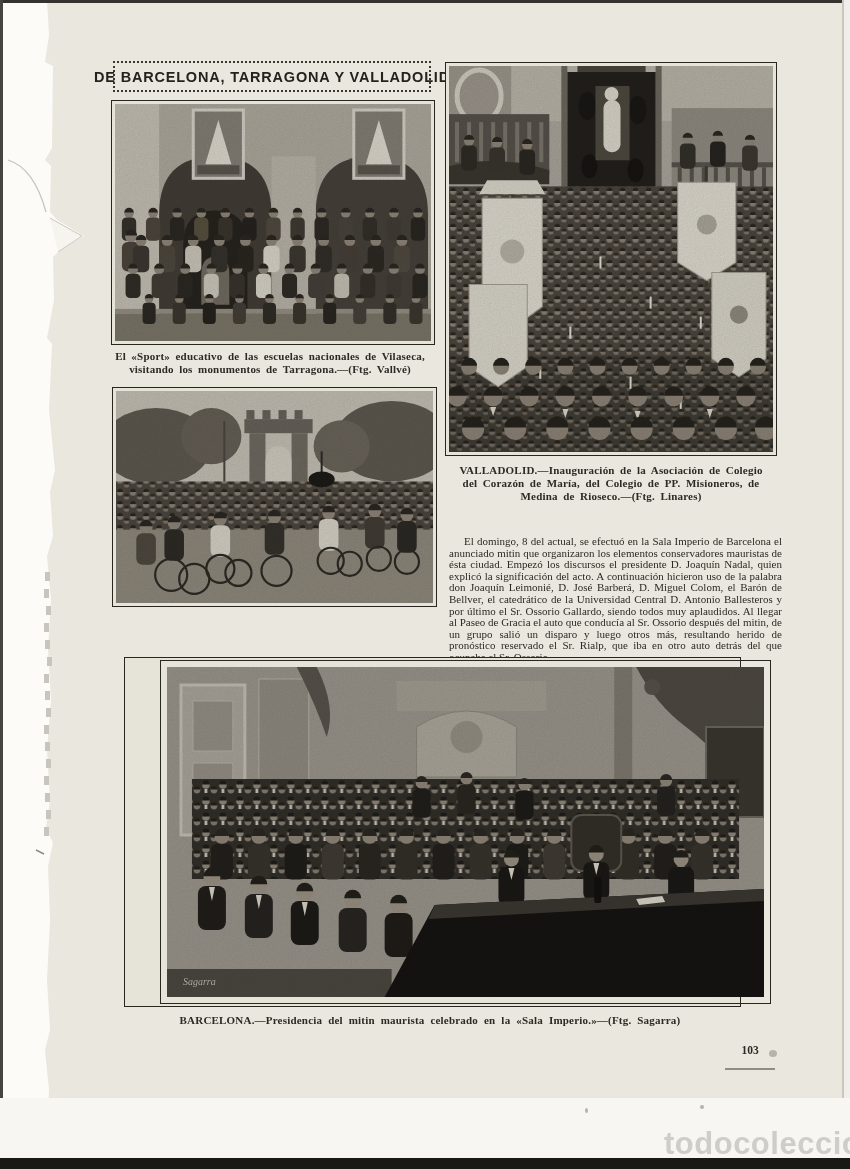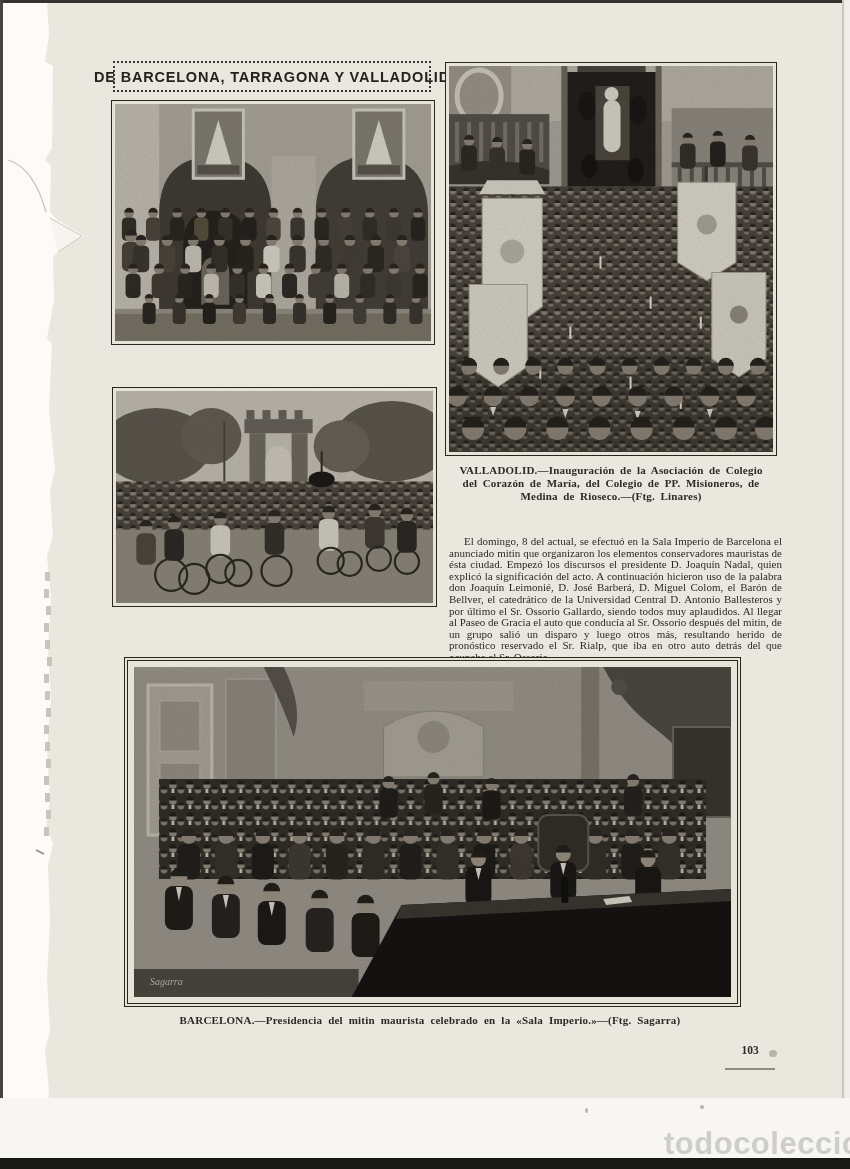--- a/index.html
+++ b/index.html
@@ -21,21 +21,21 @@
   .tear-marks { position: absolute; left: 0; top: 0; width: 95px; height: 1169px; pointer-events: none; }
 
   .header-box { position: absolute; left: 113px; top: 61px; width: 318px; height: 31px;
     display: flex; align-items: center; justify-content: center;
     border: 2px dotted #3a362f; color: #24221e;
     font-family: "Liberation Sans", sans-serif; font-weight: bold; font-size: 14.5px; letter-spacing: .8px; white-space: nowrap; }
 
   .photo-frame { position: absolute; border: 1.5px solid #29261f; background: #e6e3d9; padding: 3px; }
   .photo-frame svg, .photo-inner svg { display: block; width: 100%; height: 100%; }
   .photo-frame-double { position: absolute; border: 1px solid #29261f; background: #e6e3d9; padding: 2px; }
-  .photo-inner { border: 1px solid #29261f; padding: 6px; width: 100%; height: 100%; }
+  .photo-inner { border: 1px solid #29261f; padding: 6px; width: 100%; height: 100%; margin-left: 33px; }
 
   .cap { position: absolute; text-align: center; font-family: "Liberation Serif", serif; font-weight: bold;
     font-size: 11px; line-height: 13px; color: #2d2a25; word-spacing: 2.5px; letter-spacing: .2px; }
   .cap .cl { display: block; }
 
   .article { position: absolute; left: 449px; top: 536px; width: 333px; height: 140px;
     font-family: "Liberation Serif", serif; font-size: 11px; line-height: 11.6px; color: #2d2a25;
     text-align: justify; text-indent: 15px; }
 
   .pagenum { position: absolute; left: 725px; top: 1044px; width: 50px; text-align: center;
@@ -185,20 +185,24 @@
           <use href="#p" transform="translate(154,197)" color="#302c26"></use>
           <use href="#p" transform="translate(184,197)" color="#3a352e"></use>
           <use href="#p" transform="translate(214,197)" color="#2a2621"></use>
           <use href="#p" transform="translate(244,197)" color="#46413a"></use>
           <use href="#p" transform="translate(274,197)" color="#332f29"></use>
           <use href="#p" transform="translate(300,197)" color="#3c3730"></use>
       </g>
       <rect width="315" height="236" filter="url(#grain)" opacity="0.16"></rect>
     </svg>
   </figure>
+  <figcaption class="cap" style="left:88px; top:350px; width:364px;">
+    <span class="cl">El «Sport» educativo de las escuelas nacionales de Vilaseca,</span>
+    <span class="cl">visitando los monumentos de Tarragona.—(Ftg. Vallvé)</span>
+  </figcaption>
 
   <figure class="photo-frame" style="left:112px; top:387px; width:325px; height:220px;">
     <svg viewBox="0 0 316 211" preserveAspectRatio="none">
       <rect width="316" height="211" fill="#c3beb3"></rect>
       <g>
         <rect x="128" y="28" width="68" height="14" fill="#67625a"></rect>
         <rect x="130" y="19" width="8" height="9" fill="#67625a"></rect>
           <rect x="146" y="19" width="8" height="9" fill="#67625a"></rect>
           <rect x="162" y="19" width="8" height="9" fill="#67625a"></rect>
           <rect x="178" y="19" width="8" height="9" fill="#67625a"></rect>

